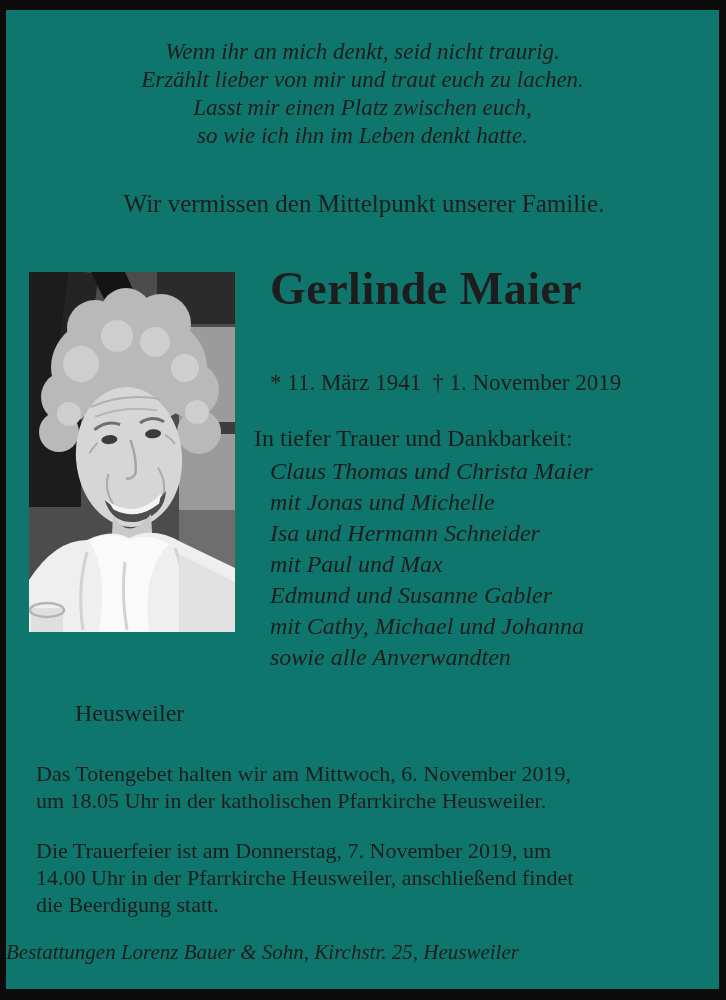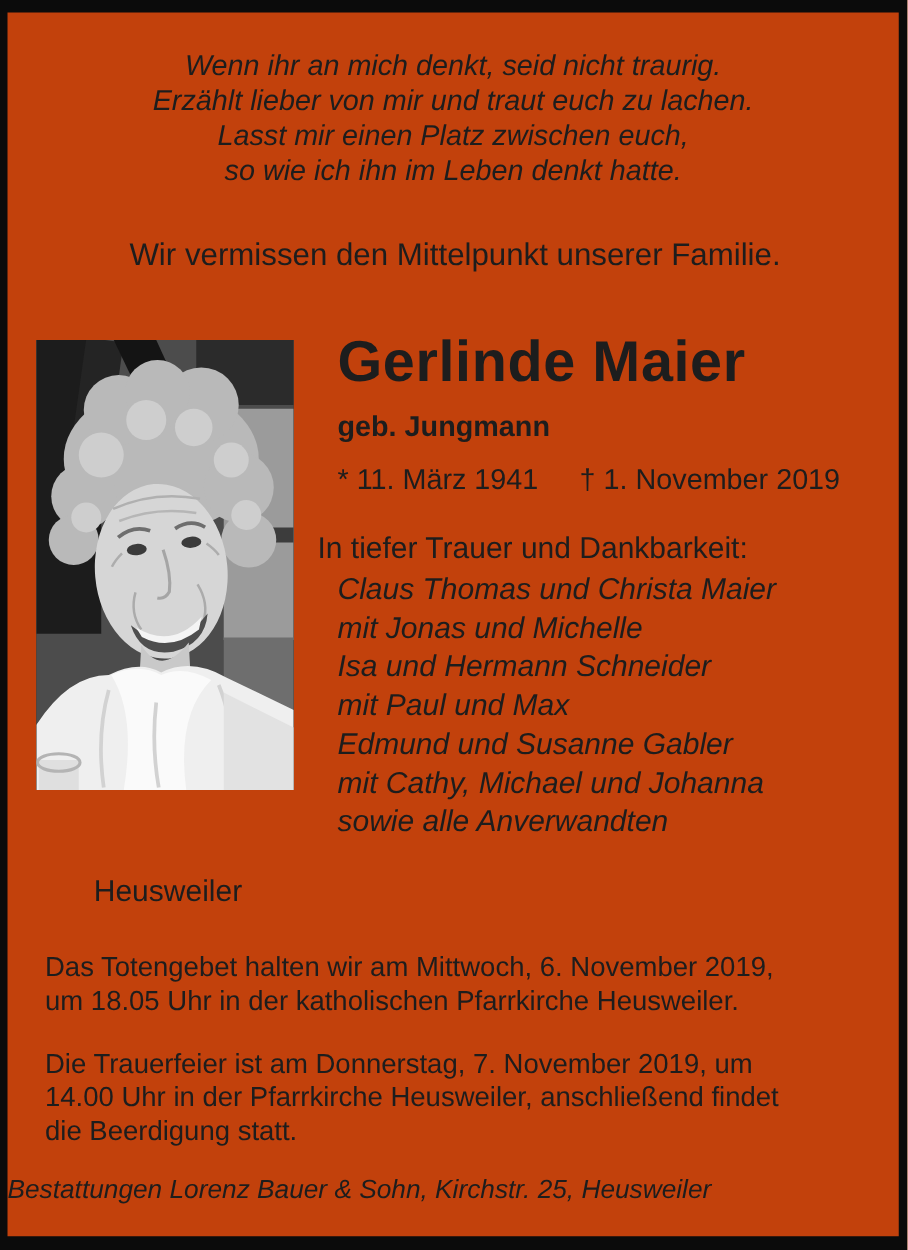--- a/index.html
+++ b/index.html
@@ -1,25 +1,25 @@
 <!DOCTYPE html>
 <html lang="de"><head>
 <meta charset="utf-8">
 <title>Traueranzeige</title>
 <style>
   html,body { margin:0; padding:0; background:#ffffff; }
   .page {
     position:relative;
     width:726px; height:1000px;
     box-sizing:border-box;
-    background:#c2410c;
+    background:#0f766e;
     border-style:solid;
     border-color:#0b0b0b;
     border-width:10px 7px 11px 6px;
-    font-family:Liberation Sans, sans-serif;
+    font-family:Liberation Serif, serif;
     color:#1d1d1d;
     overflow:hidden;
   }
   .abs { position:absolute; }
 
   .poem {
     top:28px; left:0; width:713px;
     text-align:center;
     font-style:italic;
     font-size:23px;
@@ -51,21 +51,21 @@
     top:318px; left:264px;
     font-size:23px;
     font-weight:bold;
     white-space:nowrap;
   }
   .dates {
     top:360px; left:264px;
     font-size:23px;
     white-space:nowrap;
   }
-  .dates .death { margin-left:33px; }
+  .dates .death { margin-left:11px; }
   .mourners-heading {
     top:415px; left:248px;
     font-size:24px;
     white-space:nowrap;
   }
   .mourners {
     top:446px; left:264px;
     font-size:24px;
     font-style:italic;
     line-height:31px;
@@ -176,21 +176,20 @@
       <path d="M150 282 L206 310 L206 360 L150 360 Z" fill="#e2e2e2"></path>
 
       <g>
         <rect x="2" y="336" width="32" height="24" fill="#d9d9d9" opacity="0.75"></rect>
         <ellipse cx="18" cy="338" rx="17" ry="7" fill="none" stroke="#b4b4b4" stroke-width="2.5"></ellipse>
       </g>
     </svg>
   </div>
 
   <div class="abs name">Gerlinde Maier</div>
-  <div class="abs maiden">geb. Jungmann</div>
   <div class="abs dates">
     <span>* 11. März 1941</span><span class="death">† 1. November 2019</span>
   </div>
 
   <div class="abs mourners-heading">In tiefer Trauer und Dankbarkeit:</div>
   <div class="abs mourners">
     <div>Claus Thomas und Christa Maier</div>
     <div>mit Jonas und Michelle</div>
     <div>Isa und Hermann Schneider</div>
     <div>mit Paul und Max</div>

